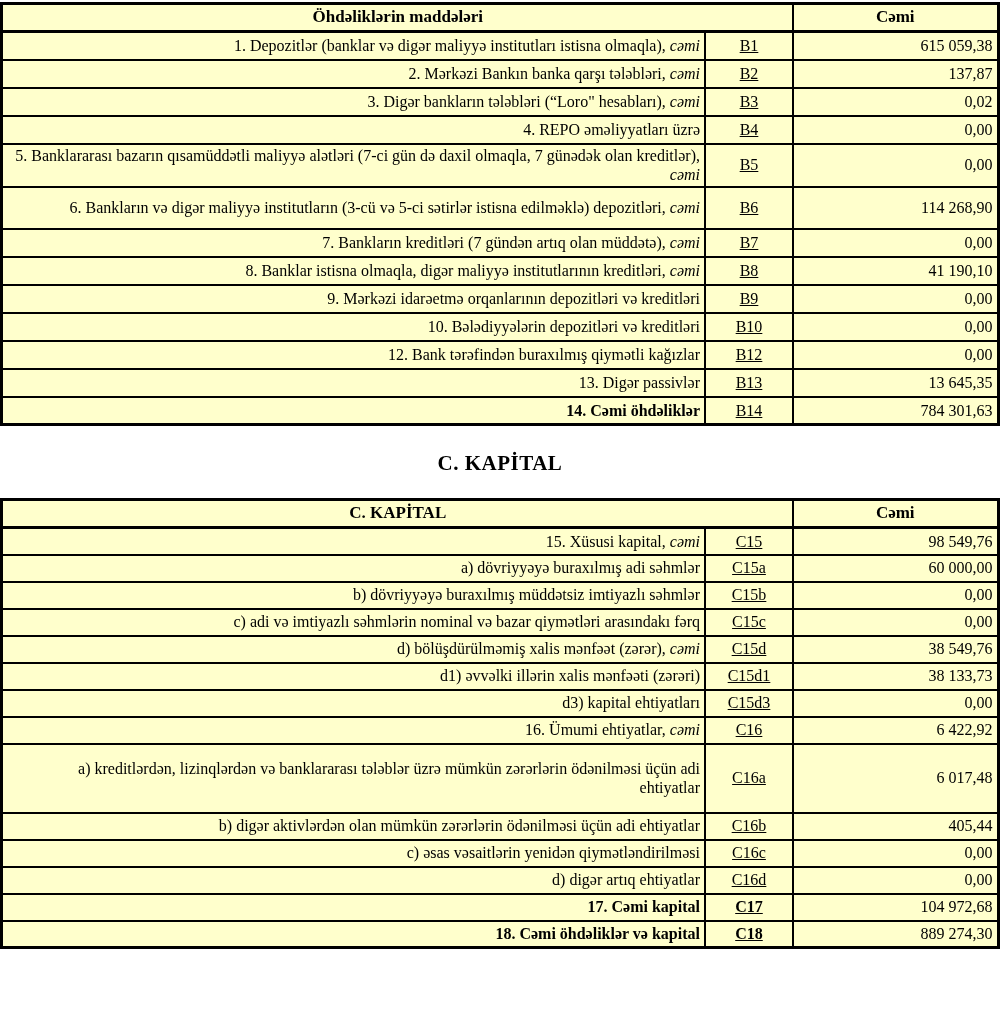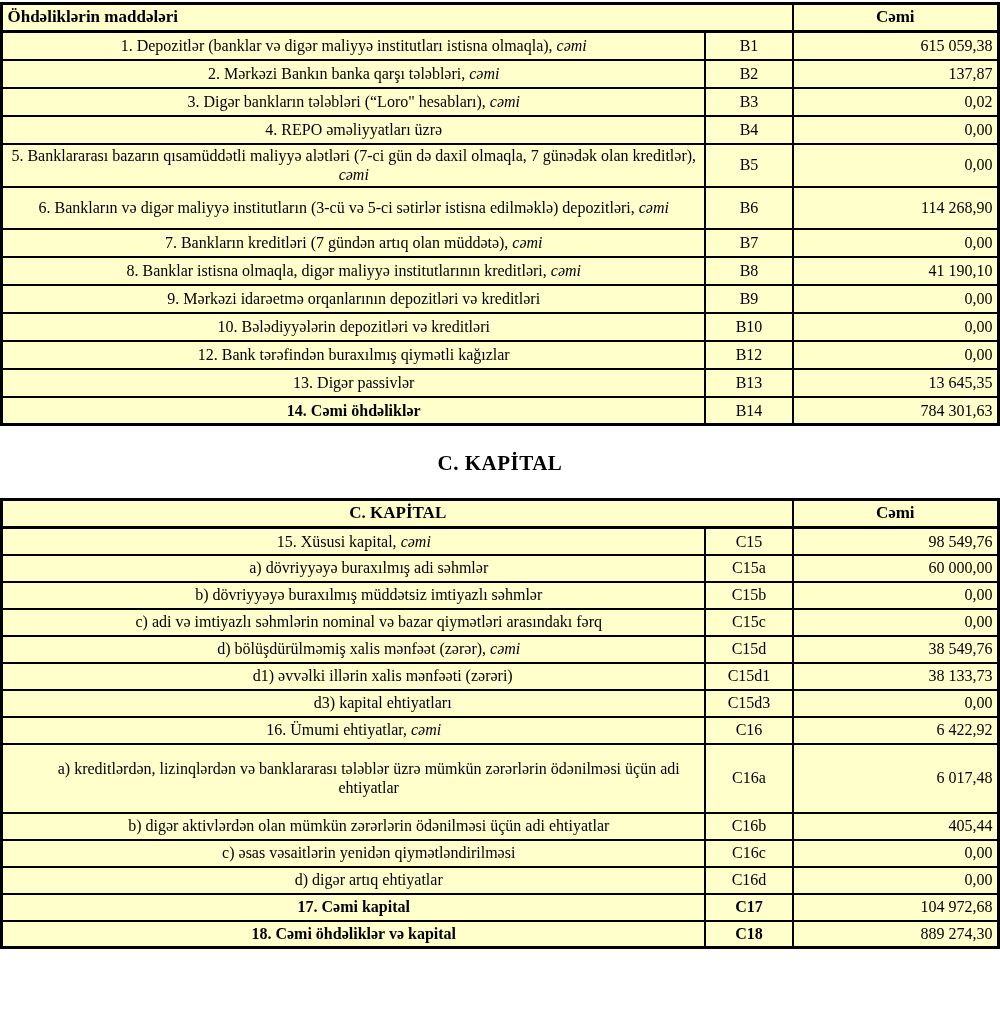--- a/index.html
+++ b/index.html
@@ -34,22 +34,22 @@
     text-align: center;
     font-size: 17px;
     border-bottom-width: 3px;
     height: 23px;
   }
   table.t1 { margin-top: 2px; }
   table.t1 tr { height: 28px; }
   table.t1 tr.h2 { height: 42px; }
   table.t2 tr { height: 27px; }
   table.t2 tr.h2 { height: 69px; }
-  td.desc { text-align: center; padding-left: 6px; }
-  td.code { text-align: center; padding: 1px 2px; }
+  td.desc { text-align: right; padding-left: 6px; }
+  td.code { text-align: center; padding: 1px 2px; text-decoration: underline; }
   td.val  { text-align: right; padding-right: 5px; }
   tr.i1 td.desc { padding-left: 34px; }
   tr.i2 td.desc { padding-left: 62px; }
   tr.bold-label td.desc { font-weight: bold; }
   tr.bold-code  td.code { font-weight: bold; }
   td.desc i { font-style: italic; }
   .section-title {
     text-align: center;
     font-weight: bold;
     font-size: 21px;
@@ -64,21 +64,21 @@
 <div class="sheet">
 
   <table class="fin t1">
     <colgroup>
         <col style="width:703px">
         <col style="width:88px">
         <col style="width:205px">
       </colgroup>
     <tbody>
         <tr class="thead">
-      <td class="desc" colspan="2" style="text-align:left">Öhdəliklərin maddələri</td>
+      <td class="desc" colspan="2" style="text-align:center">Öhdəliklərin maddələri</td>
       <td class="val" style="text-align:center">Cəmi</td>
     </tr>
     <tr>
       <td class="desc"><span>1. Depozitlər (banklar və digər maliyyə institutları istisna olmaqla), </span><i>cəmi</i></td>
       <td class="code">B1</td>
       <td class="val">615 059,38</td>
     </tr>
     <tr>
       <td class="desc"><span>2. Mərkəzi Bankın banka qarşı tələbləri, </span><i>cəmi</i></td>
       <td class="code">B2</td>

